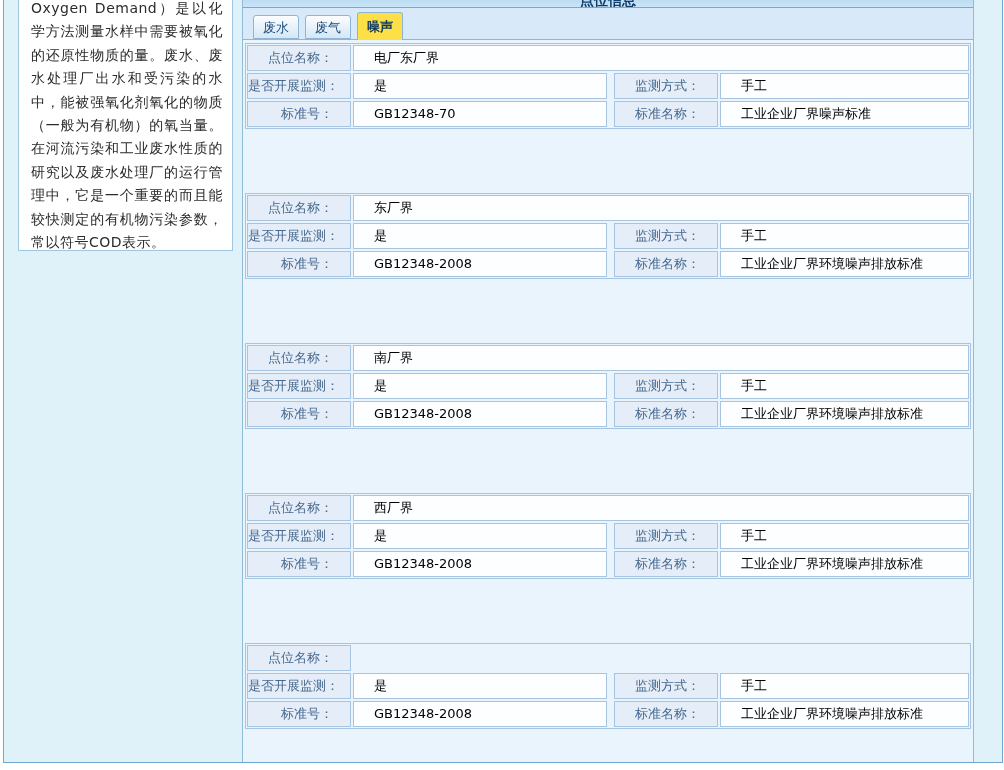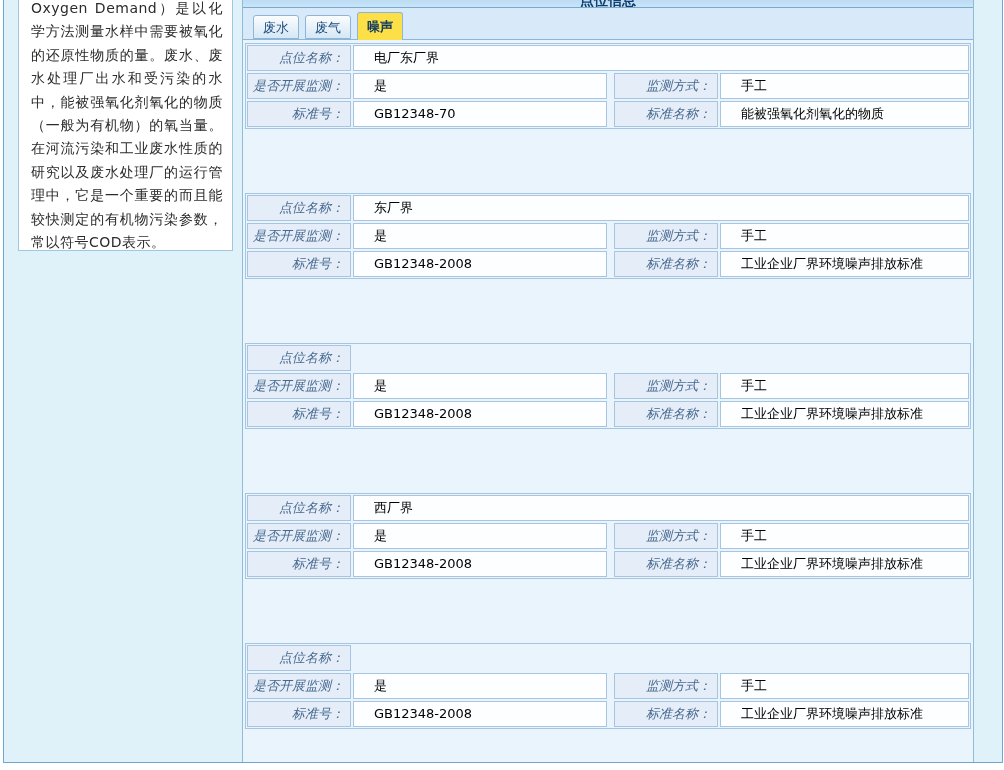--- a/index.html
+++ b/index.html
@@ -61,21 +61,21 @@
     padding:1px; margin-bottom:64px;
   }
   .trow { display:flex; }
   .trow + .trow { margin-top:2px; }
   .cell {
     height:26px; line-height:24px; border:1px solid #a7c5e1;
     font-size:13px; overflow:hidden; white-space:nowrap;
   }
   .lbl {
     width:104px; background:#e4edf8; color:#46688e;
-    text-align:right; padding-right:6px;font-style:italic;
+    text-align:right; padding-right:17px;
   }
   .lbl2 { margin-left:7px; }
   .val {
     background:#fdfeff; color:#000000; padding-left:20px; margin-left:2px;
   }
   .val-name { flex:1; }
   .val-mid  { width:254px; }
   .val-end  { flex:1; }
 </style>
 </head>
@@ -109,21 +109,21 @@
       <div class="trow">
         <div class="cell lbl">是否开展监测：</div>
         <div class="cell val val-mid">是</div>
         <div class="cell lbl lbl2">监测方式：</div>
         <div class="cell val val-end">手工</div>
       </div>
       <div class="trow">
         <div class="cell lbl">标准号：</div>
         <div class="cell val val-mid">GB12348-70</div>
         <div class="cell lbl lbl2">标准名称：</div>
-        <div class="cell val val-end">能被强氧化剂氧化的物质</div>
+        <div class="cell val val-end">工业企业厂界噪声标准</div>
       </div>
     </div>
 
     <div class="point-table">
       <div class="trow">
         <div class="cell lbl">点位名称：</div>
         <div class="cell val val-name">东厂界</div>
       </div>
       <div class="trow">
         <div class="cell lbl">是否开展监测：</div>
@@ -135,20 +135,21 @@
         <div class="cell lbl">标准号：</div>
         <div class="cell val val-mid">GB12348-2008</div>
         <div class="cell lbl lbl2">标准名称：</div>
         <div class="cell val val-end">工业企业厂界环境噪声排放标准</div>
       </div>
     </div>
 
     <div class="point-table">
       <div class="trow">
         <div class="cell lbl">点位名称：</div>
+        <div class="cell val val-name">南厂界</div>
       </div>
       <div class="trow">
         <div class="cell lbl">是否开展监测：</div>
         <div class="cell val val-mid">是</div>
         <div class="cell lbl lbl2">监测方式：</div>
         <div class="cell val val-end">手工</div>
       </div>
       <div class="trow">
         <div class="cell lbl">标准号：</div>
         <div class="cell val val-mid">GB12348-2008</div>

